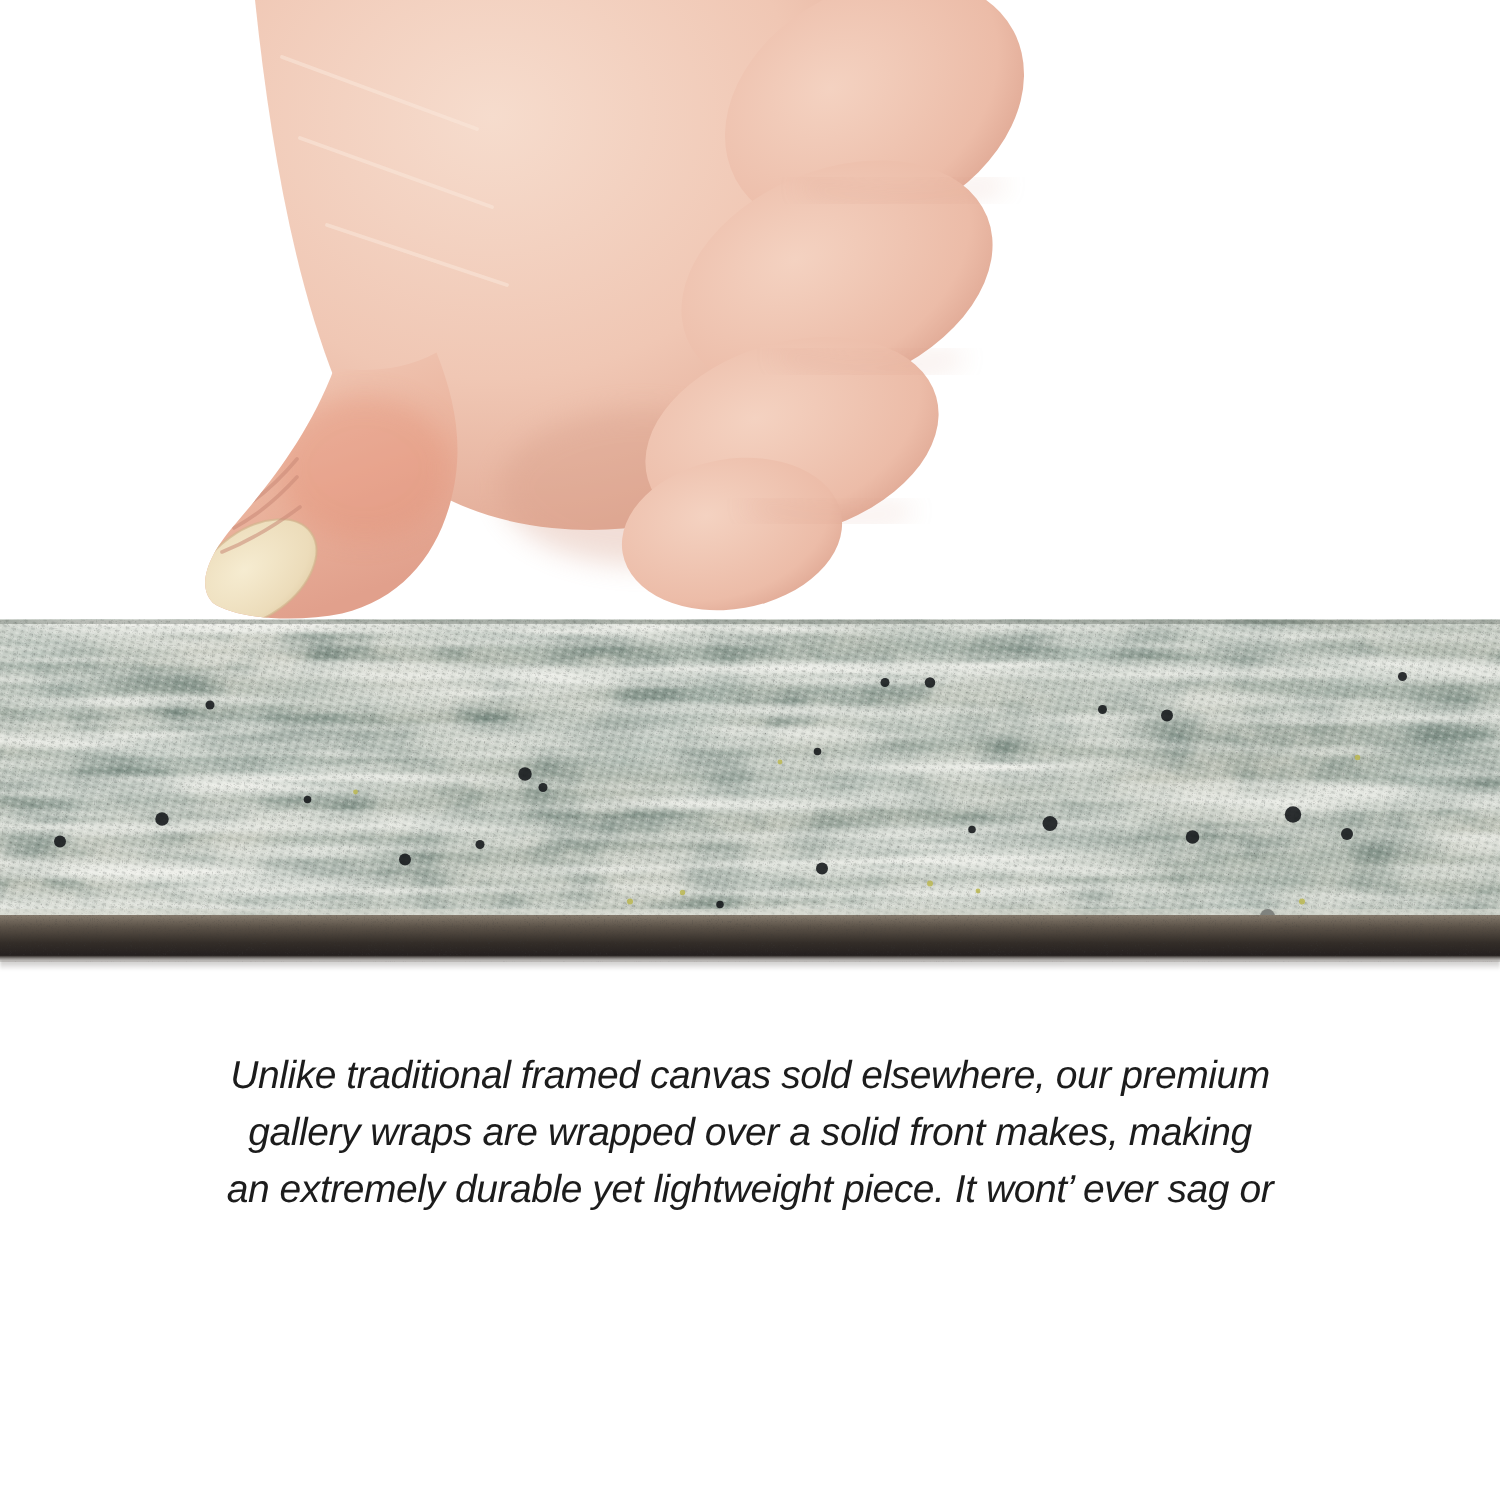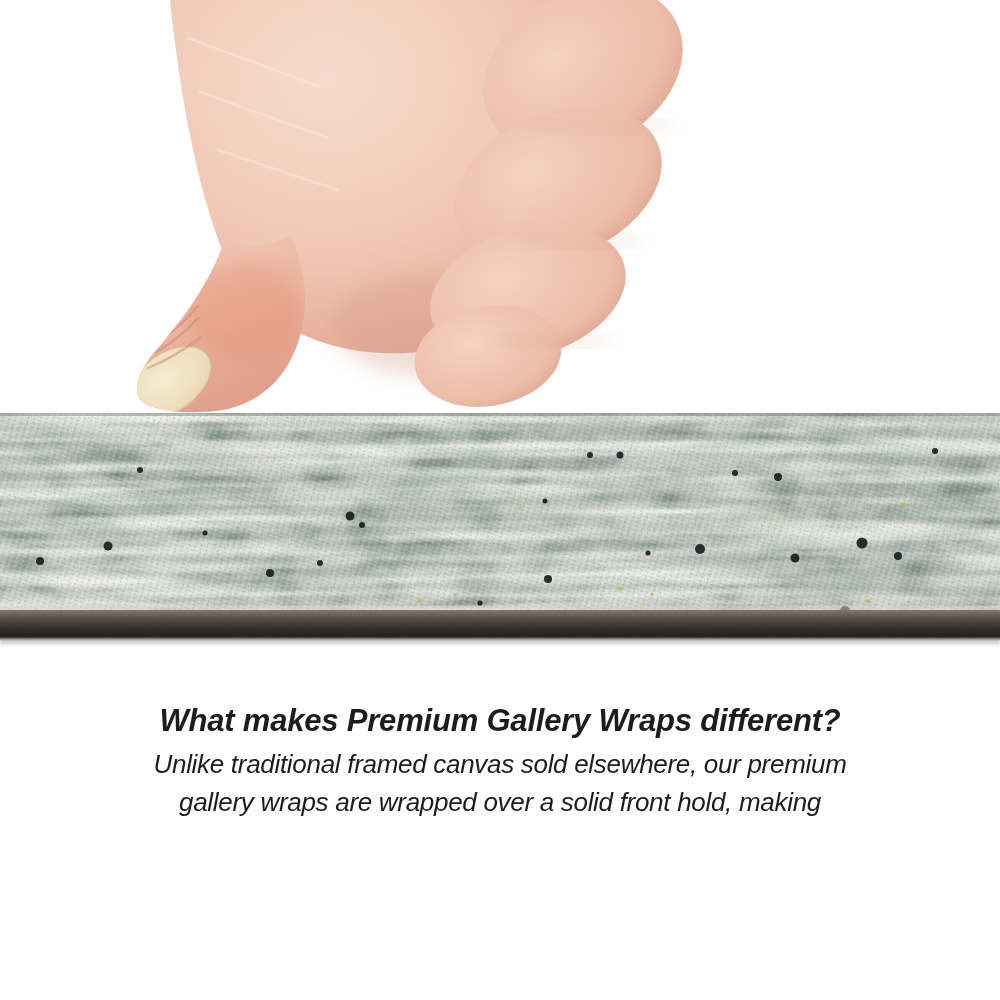--- a/index.html
+++ b/index.html
@@ -183,18 +183,18 @@
           <rect x="0" y="197" width="1000" height="31" fill="url(#edgeGrad)"></rect>
           <rect x="0" y="197" width="1000" height="31" filter="url(#grain)" opacity="0.7"></rect>
           <rect x="0" y="224" width="1000" height="4" fill="url(#fadeWhite)"></rect>
         </g>
       </g>
     </svg>
   </div>
   <div class="strip-shadow"></div>
 
   <div class="copy">
-    <div class="headline">What makes Premium Gallery Wraps different?</div>
     <div class="bodyline">Unlike traditional framed canvas sold elsewhere, our premium</div>
-    <div class="bodyline">gallery wraps are wrapped over a solid front hold, making</div>
+    <div class="bodyline">gallery wraps are wrapped over a solid front makes, making</div>
+    <div class="bodyline">an extremely durable yet lightweight piece. It wont’ ever sag or</div>
   </div>
 
 </div>
 
 </body></html>

